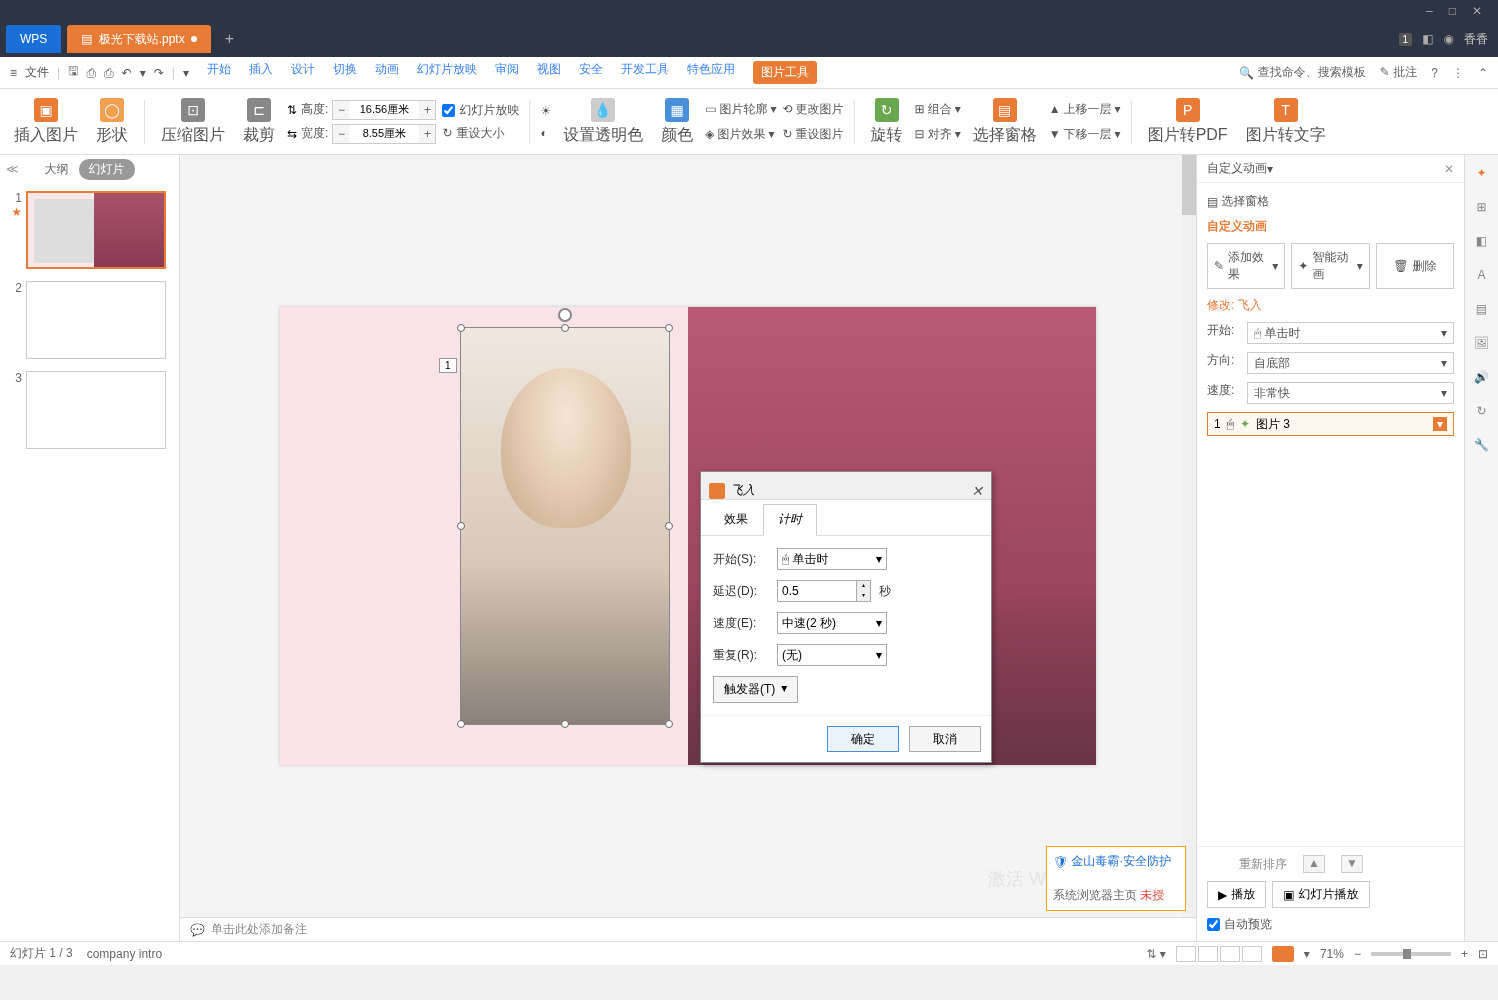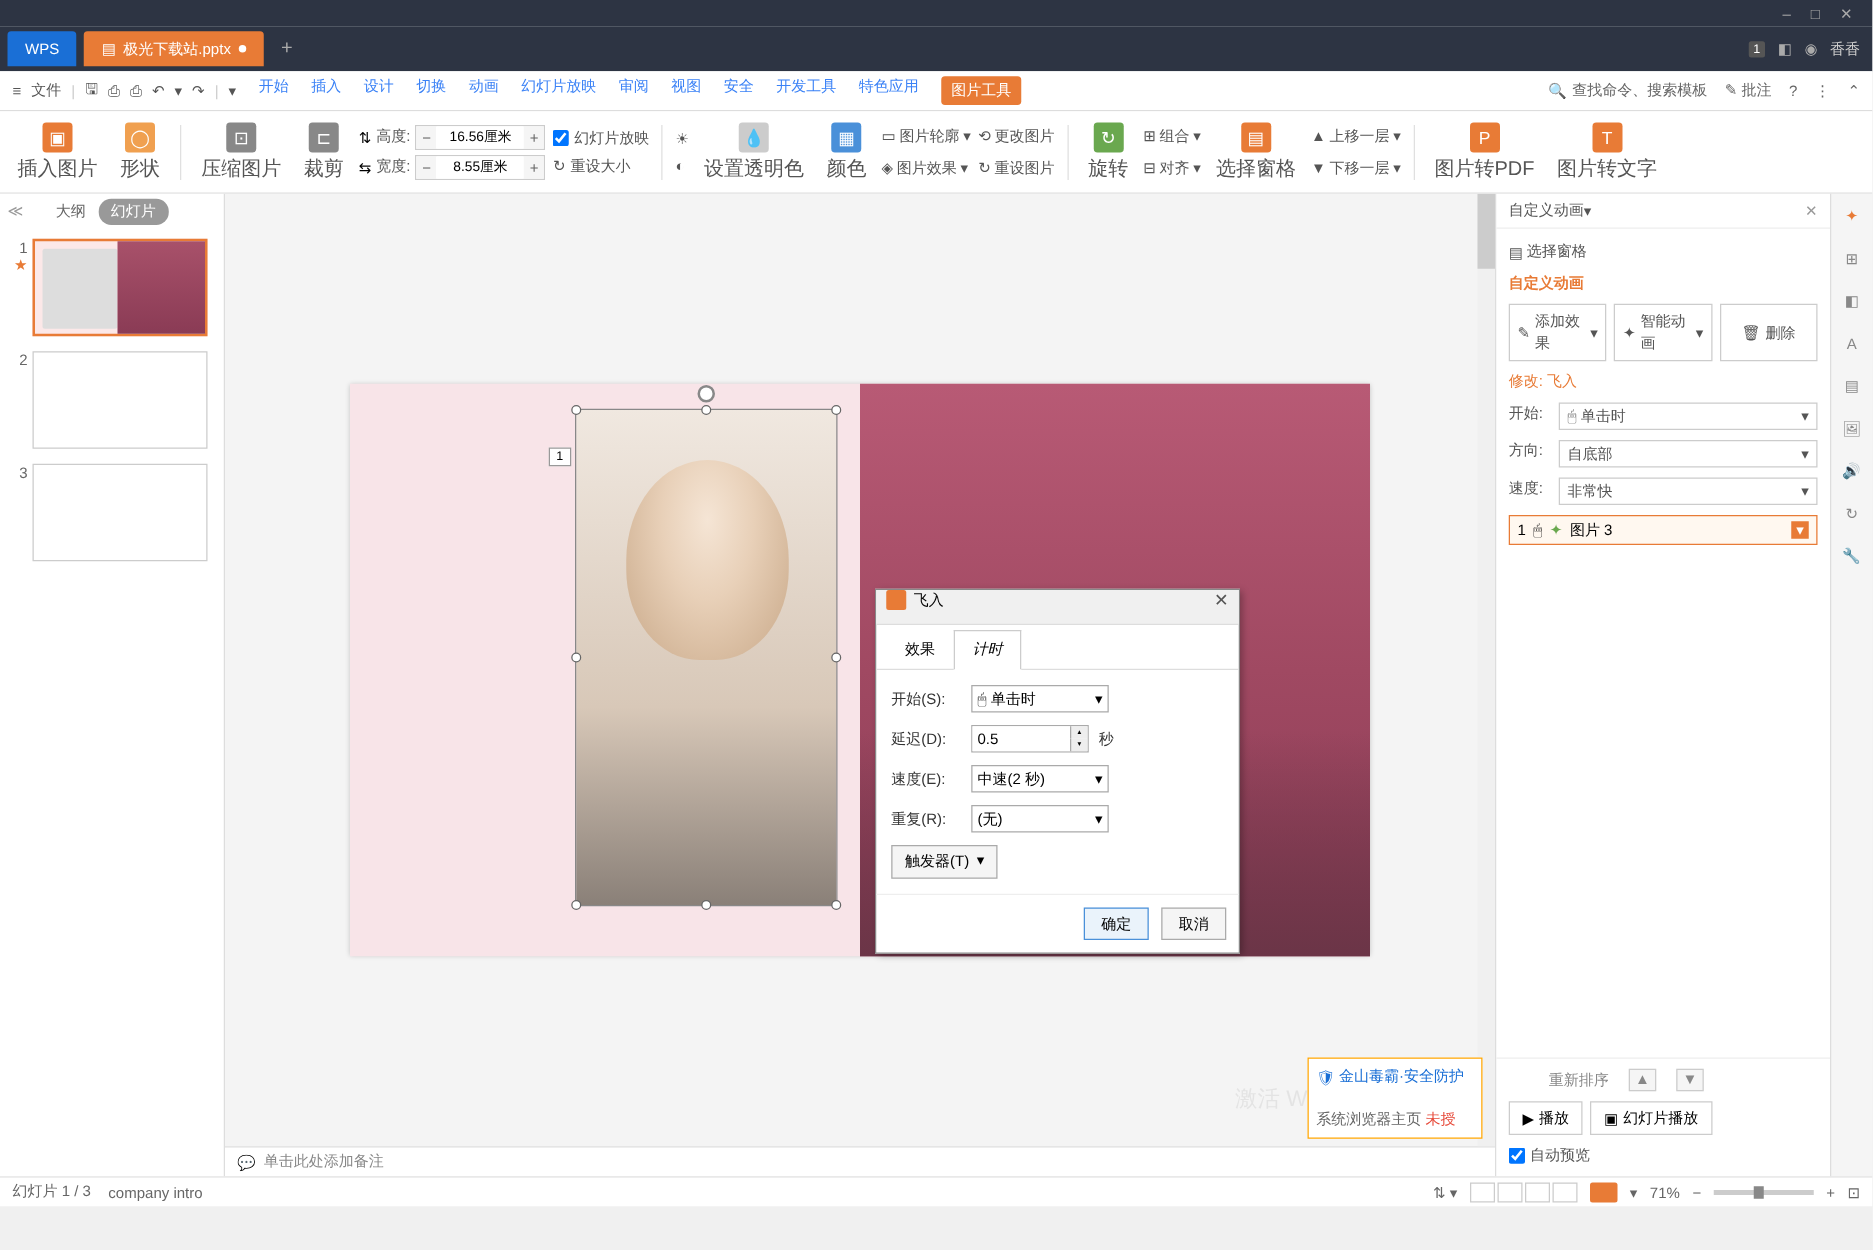--- a/index.html
+++ b/index.html
@@ -54,39 +54,39 @@
 .canvas-scroll { flex:1; display:flex; align-items:center; justify-content:center; position:relative; }
 .slide-canvas { width:816px; height:458px; background:#f8e4e8; position:relative; box-shadow:0 0 4px rgba(0,0,0,.2); }
 .slide-canvas .right-half { position:absolute; right:0; top:0; width:408px; height:100%; background:linear-gradient(180deg,#b85a75 0%,#a04962 50%,#8a3b55 100%); }
 .slide-canvas .city { position:absolute; right:0; bottom:0; width:408px; height:180px; background:linear-gradient(0deg,#6b3547 0%,transparent 100%); }
 .sel-image { position:absolute; left:180px; top:20px; width:210px; height:398px; border:1px solid #888; background:linear-gradient(180deg,#f0e8e0 0%,#d8c8b8 60%,#8a8078 100%); }
 .sel-image::before { content:""; position:absolute; left:40px; top:40px; width:130px; height:160px; background:radial-gradient(ellipse at 50% 30%,#f5e5d5 0%,#e8d0b8 40%,#c8a888 100%); border-radius:50% 50% 45% 45%; }
 .handle { position:absolute; width:8px; height:8px; background:#fff; border:1px solid #666; border-radius:50%; }
 .rotate-h { position:absolute; left:50%; top:-20px; transform:translateX(-50%); width:14px; height:14px; border:2px solid #888; border-radius:50%; background:#fff; }
 .idx-tag { position:absolute; left:-22px; top:30px; background:#fff; border:1px solid #999; padding:1px 5px; font-size:10px; }
 .dialog { position:absolute; left:520px; top:316px; width:292px; background:#fff; border:1px solid #888; box-shadow:2px 2px 6px rgba(0,0,0,.3); z-index:100; }
-.dlg-title { height:28px; background:#f0f0f0; display:flex; align-items:flex-start; padding:0 8px; gap:6px; border-bottom:1px solid #ddd; }
+.dlg-title { height:28px; background:#f0f0f0; display:flex; align-items:flex-end; padding:0 8px; gap:6px; border-bottom:1px solid #ddd;font-style:italic; }
 .dlg-title .ico { width:16px; height:16px; background:#e87b36; border-radius:2px; }
 .dlg-title .close { margin-left:auto; cursor:pointer; font-size:14px; color:#555; }
 .dlg-tabs { display:flex; border-bottom:1px solid #ddd; padding:4px 8px 0; gap:0; }
 .dlg-tabs .dt { padding:6px 14px; border:1px solid transparent; cursor:pointer; }
 .dlg-tabs .dt.active { border:1px solid #ccc; border-bottom:1px solid #fff; background:#fff; margin-bottom:-1px;font-style:italic; }
 .dlg-body { padding:12px; }
 .dlg-row { display:flex; align-items:center; margin-bottom:10px; gap:8px; }
 .dlg-row .dl { width:56px; color:#333; }
 .dlg-row select,.dlg-row .combo { flex:0 0 110px; height:22px; border:1px solid #aaa; padding:0 4px; font-size:12px; background:#fff; }
 .dlg-row .combo { display:flex; align-items:center; justify-content:space-between; }
 .dlg-row .num-input { display:flex; border:1px solid #aaa; height:22px; }
 .dlg-row .num-input input { width:78px; border:none; padding:0 4px; }
 .dlg-row .num-input .spinbtn { width:14px; display:flex; flex-direction:column; }
 .dlg-row .num-input .spinbtn span { flex:1; background:#eee; border-left:1px solid #aaa; font-size:6px; text-align:center; cursor:pointer; }
 .dlg-row .unit { color:#333; }
 .trigger-btn { border:1px solid #aaa; padding:4px 10px; background:#f5f5f5; cursor:pointer; display:inline-flex; gap:6px; }
 .dlg-buttons { display:flex; justify-content:flex-end; gap:10px; padding:10px; border-top:1px solid #eee; }
-.dlg-buttons button { width:52px; height:26px; border:1px solid #aaa; background:#f5f5f5; cursor:pointer; }
+.dlg-buttons button { width:72px; height:26px; border:1px solid #aaa; background:#f5f5f5; cursor:pointer; }
 .dlg-buttons button.primary { border:1px solid #4a90d9; background:#eaf3fb; }
 .notes-bar { height:24px; background:#fff; border-top:1px solid #ddd; display:flex; align-items:center; padding:0 10px; color:#888; gap:6px; }
 .anim-panel { width:268px; background:#fff; border-left:1px solid #ddd; display:flex; flex-direction:column; }
 .ap-title { height:28px; display:flex; align-items:center; padding:0 10px; border-bottom:1px solid #eee; color:#555; }
 .ap-title .close { margin-left:auto; color:#999; cursor:pointer; }
 .ap-body { padding:10px; display:flex; flex-direction:column; gap:8px; flex:1; }
 .ap-btn-row { display:flex; gap:6px; }
 .ap-btn { flex:1; border:1px solid #ccc; padding:5px 6px; background:#fff; display:flex; align-items:center; justify-content:center; gap:4px; font-size:11px; cursor:pointer; color:#555; }
 .ap-section { color:#e87b36; font-weight:bold; }
 .ap-prop { display:flex; gap:6px; }

